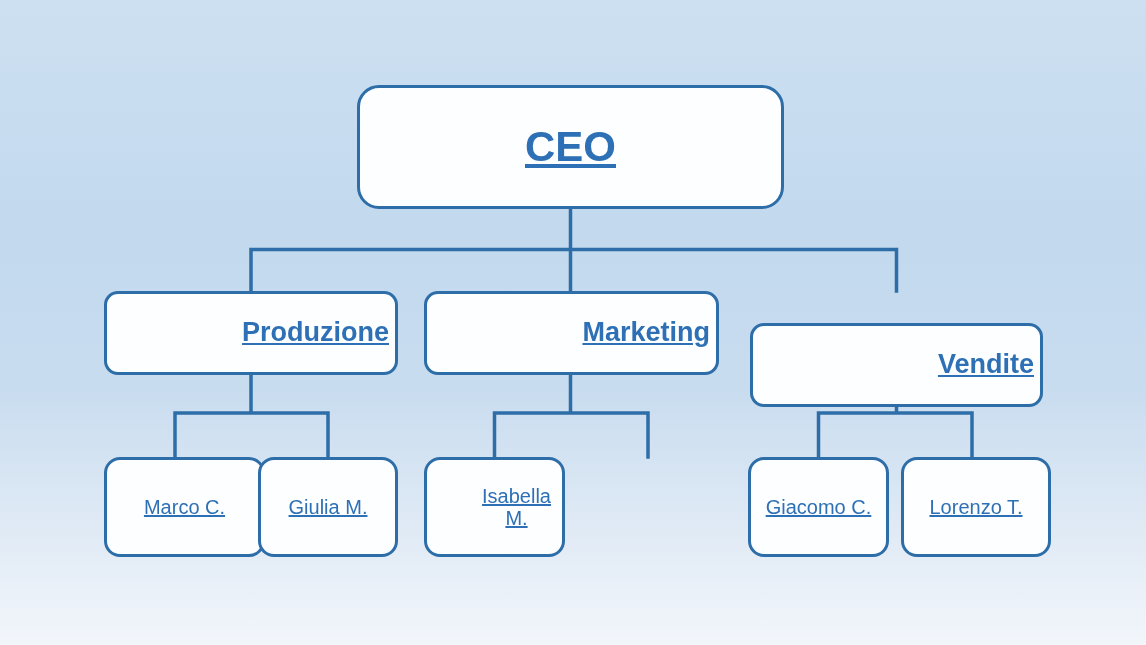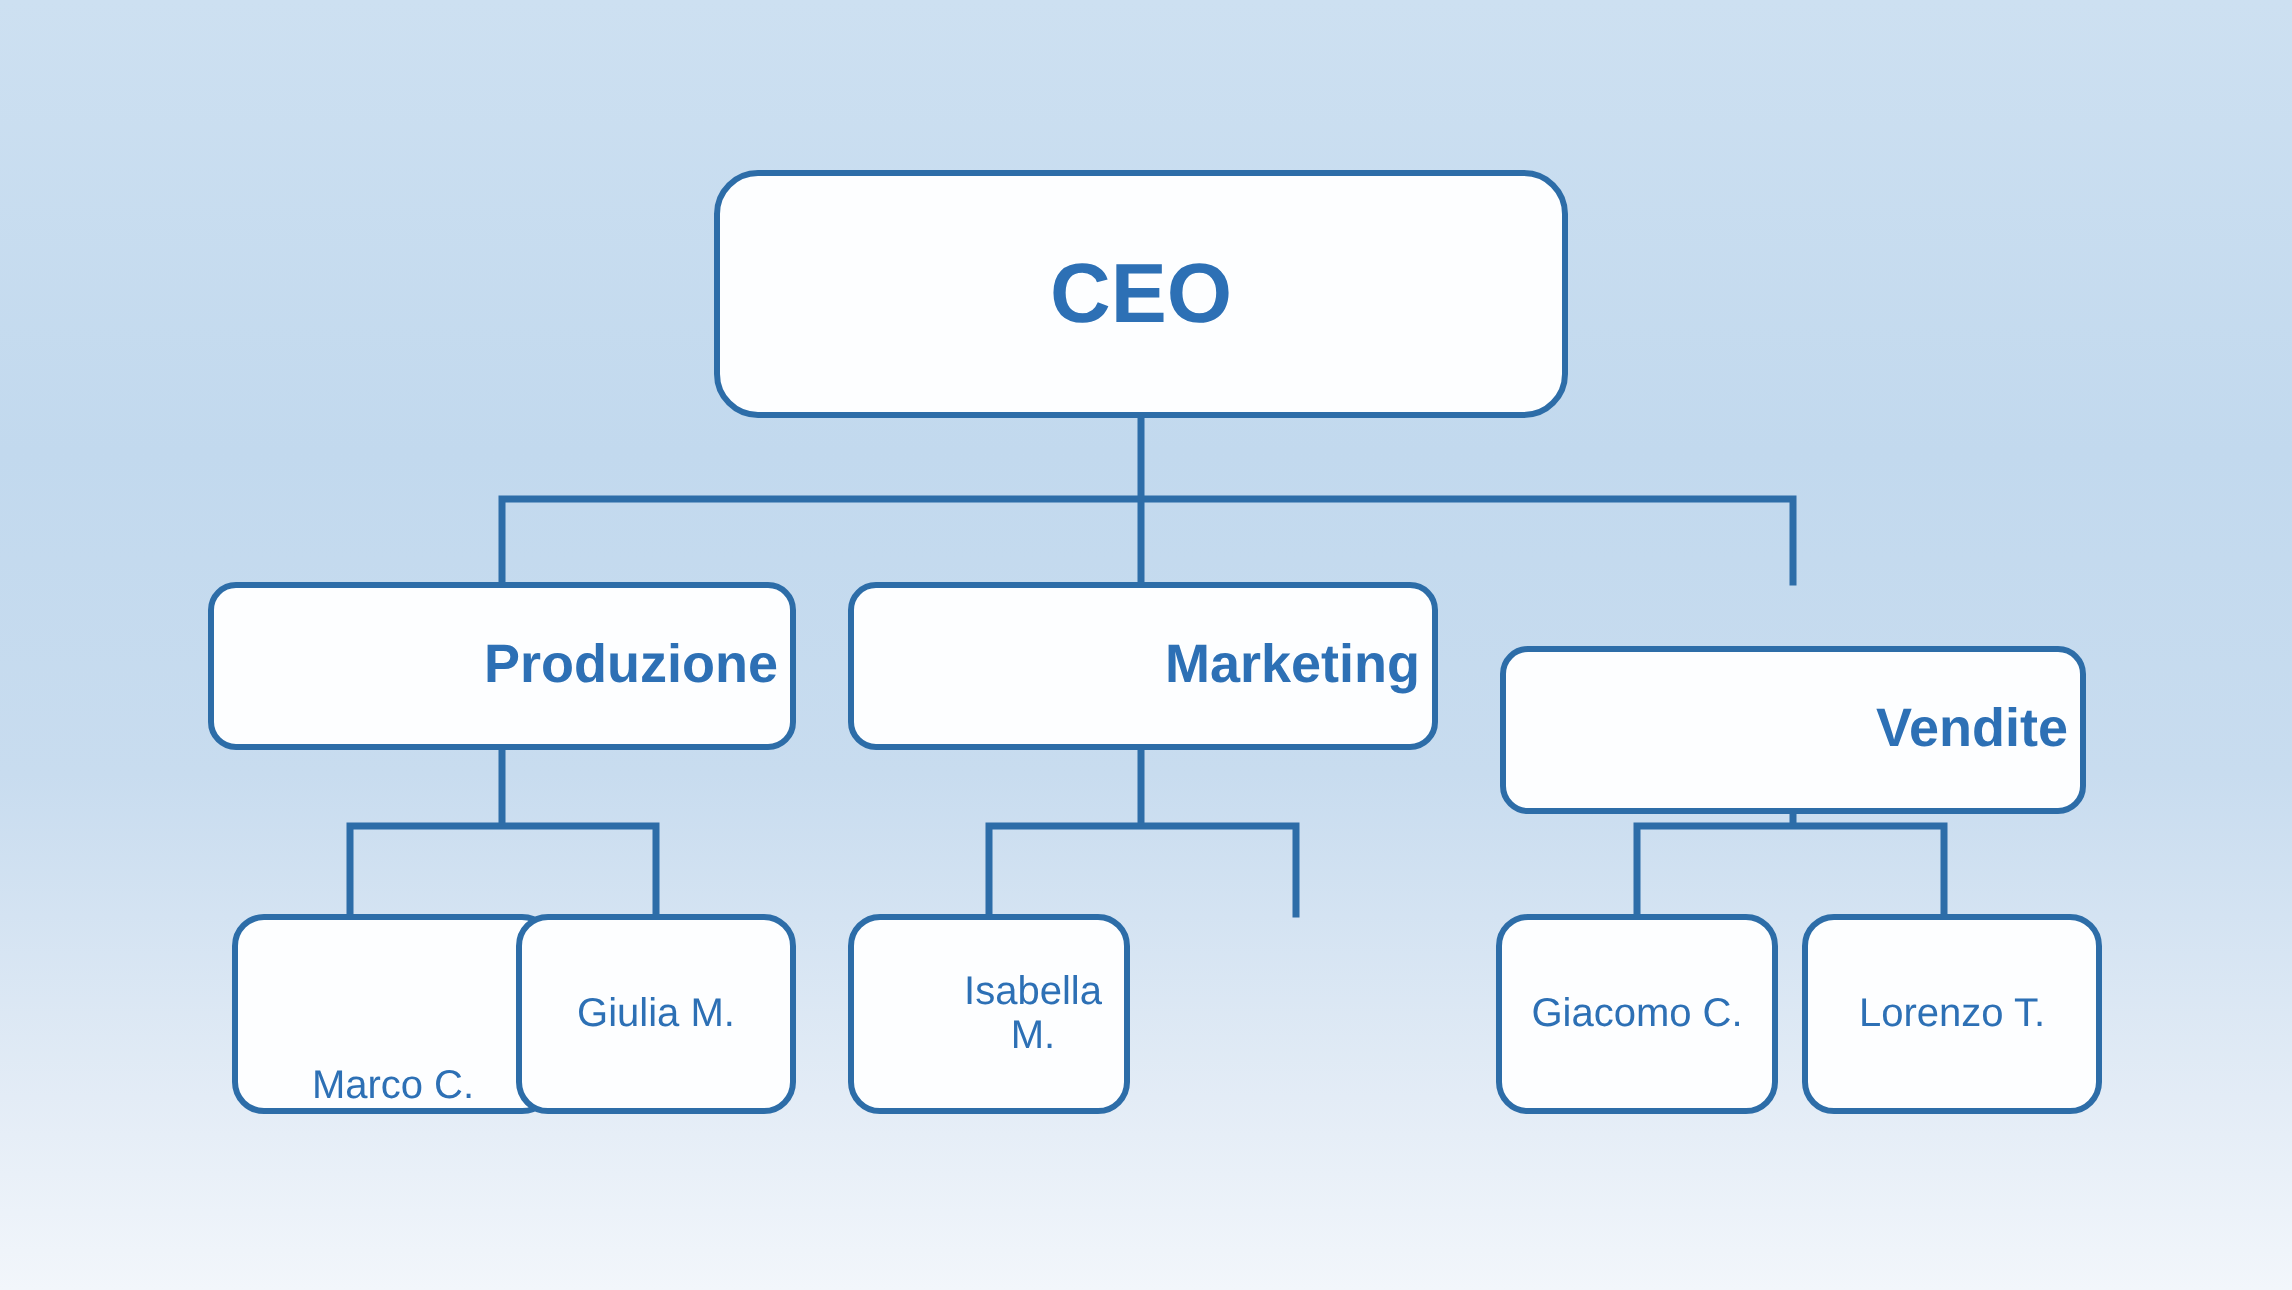--- a/index.html
+++ b/index.html
@@ -55,29 +55,30 @@
   }
   #dept-0 { left: 104px; width: 294px; }
   #dept-1 { left: 424px; width: 295px; }
   #dept-2 { left: 750px; width: 293px; margin-top: 32px; }
   .node-leaf {
     top: 457px; height: 100px;
     border-radius: 16px;
     font-size: 20px;
     font-weight: normal;
   }
-  #leaf-0-0 { left: 116px; width: 161px; align-items: flex-end; }
+  #leaf-0-0 { left: 104px; width: 161px; }
   #leaf-0-1 { left: 258px; width: 140px; }
   #leaf-1-0 { left: 424px; width: 141px; padding-left: 44px; }
   #leaf-1-1 { left: 576px; width: 144px; }
   #leaf-2-0 { left: 748px; width: 141px; }
   #leaf-2-1 { left: 901px; width: 150px; }
   .node-label {
     display: inline-block;
     padding: 0 6px;
+    text-decoration: underline;
   }
 </style>
 </head>
 <body>
 
 <div class="canvas">
 
   <svg class="connectors" viewBox="0 0 1146 645" xmlns="http://www.w3.org/2000/svg">
     <path d="M570.5 209 V249.5
              M251 249.5 H896.5

